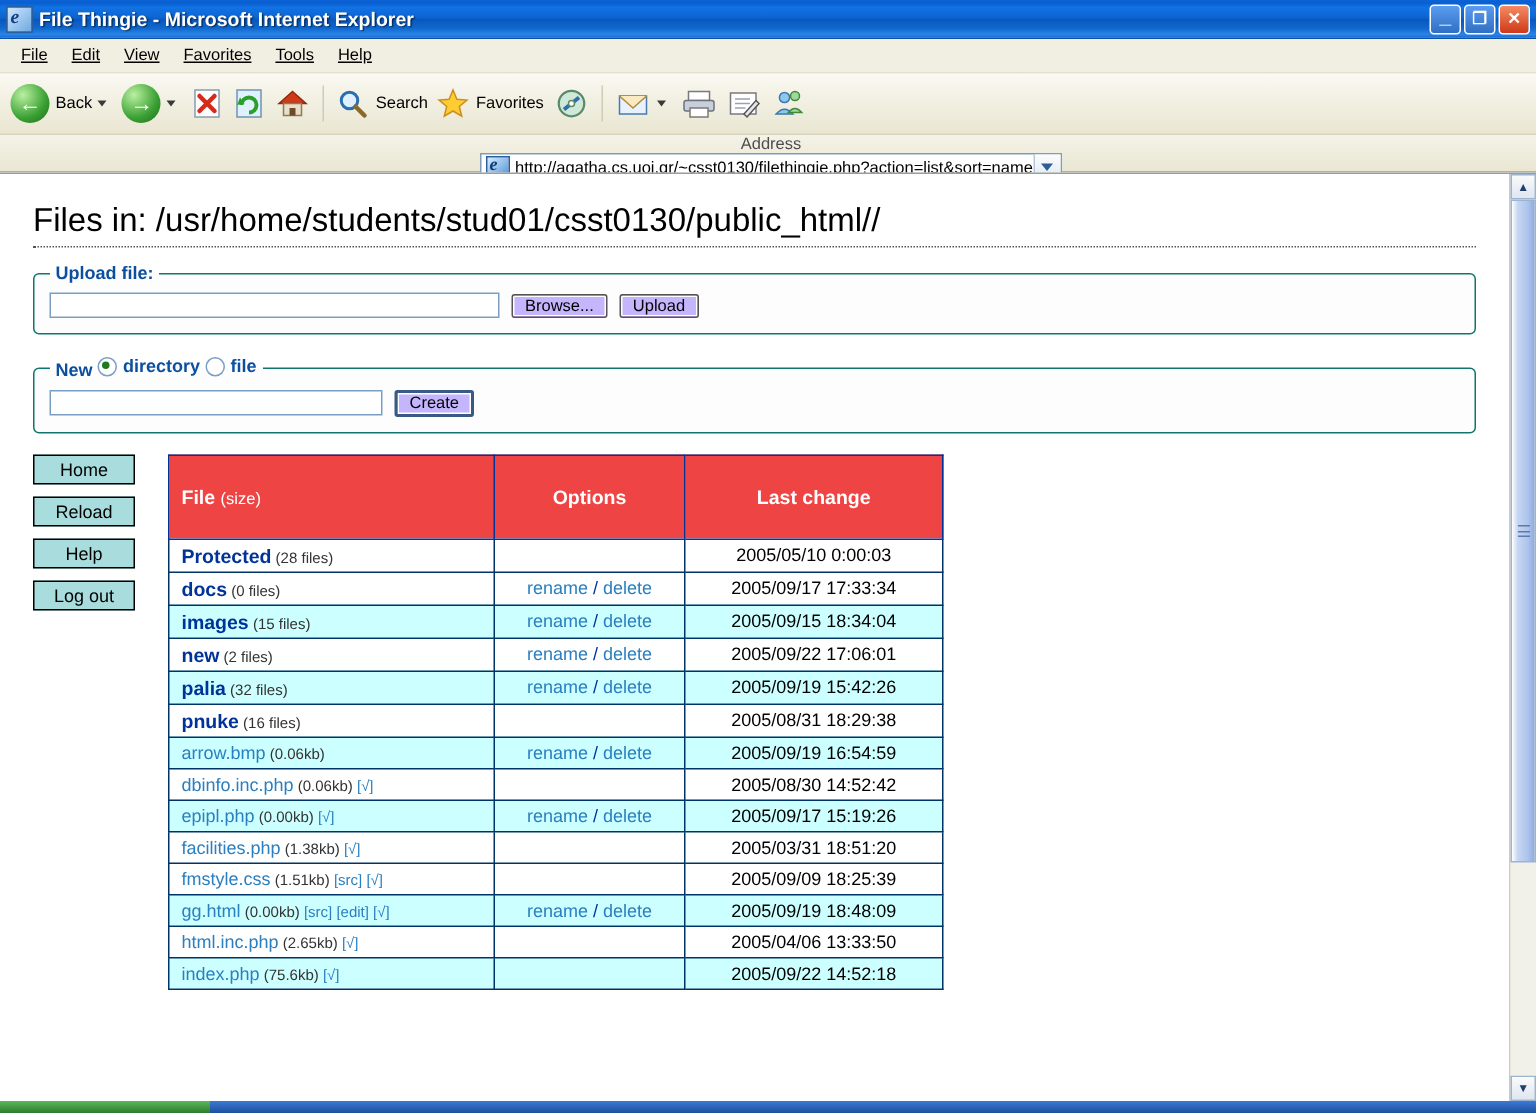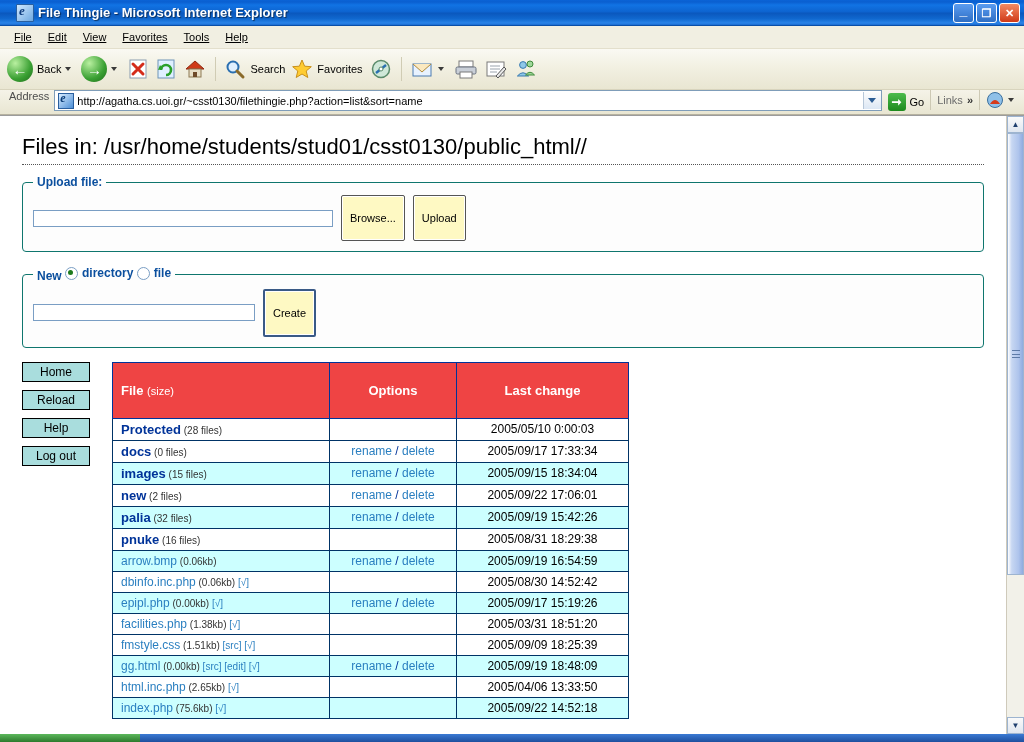--- a/index.html
+++ b/index.html
@@ -22,21 +22,21 @@
   }
 
   
   .titlebar {
     height: 26px;
     background: linear-gradient(to bottom,
         #0b63d6 0%, #0a5fd0 8%, #1173e4 20%, #0d63cf 48%,
         #0a57bd 52%, #1068cf 75%, #2a84e8 92%, #1a6ad0 100%);
     display: flex;
     align-items: center;
-    padding-left: 16px;
+    padding-left: 4px;
     box-sizing: border-box;
     border-bottom: 1px solid #0a4fa8;
   }
   .title-icon {
     width: 16px; height: 16px;
     background: linear-gradient(135deg,#cfe8ff 0%, #6fa8e0 100%);
     border: 1px solid #2a5f9e;
     border-radius: 1px;
     position: relative;
     margin-right: 4px;
@@ -111,23 +111,24 @@
     width: 26px; height: 26px; border-radius: 50%;
     display: flex; align-items: center; justify-content: center;
     color: #fff; font-size: 15px; font-weight: bold;
   }
   .circ.green { background: radial-gradient(circle at 32% 28%, #b9f0a0, #3aa033 60%, #1d6b1a); }
 
   
   .addressbar {
     height: 24px;
     background: linear-gradient(to bottom,#f5f3e8,#e9e6d2);
-    display: flex; 
+    display: flex; align-items: center;
     border-bottom: 1px solid #b6b2a0;
     padding-left: 4px;
+    flex-direction: column;
   }
   .addr-label { font-size: 11px; color: #4d4d4d; padding: 0 5px; }
   .addr-input {
     flex: 1; height: 19px; background: #fff;
     border: 1px solid #7f9db9;
     display: flex; align-items: center;
     margin-right: 0;
   }
   .addr-favicon {
     width: 14px; height: 14px; margin: 0 3px; flex: none;
@@ -208,24 +209,24 @@
     border: 1px solid #7a9ec4;
     background: #fff;
     font-family: "Liberation Sans", sans-serif;
     font-size: 11px;
     padding: 0 3px;
     box-sizing: border-box;
   }
   .btn {
     font-family: "Liberation Sans", sans-serif;
     font-size: 11px;
-    background: #fef9c3;
+    background: #c4b5fd;
     border: 1px solid #555;
     border-radius: 2px;
-    padding: 16px 8px;
+    padding: 1px 8px;
     box-shadow: inset 0 0 0 1px #fff;
     cursor: pointer;
   }
   .btn.primary { border: 2px solid #3a5a86; }
   .radio-wrap { display:inline-flex; align-items:center; gap:4px; }
   .radio {
     width: 11px; height: 11px; border-radius: 50%;
     border: 1px solid #7a9ec4; background:#fff;
     display:inline-block; position: relative;
   }

